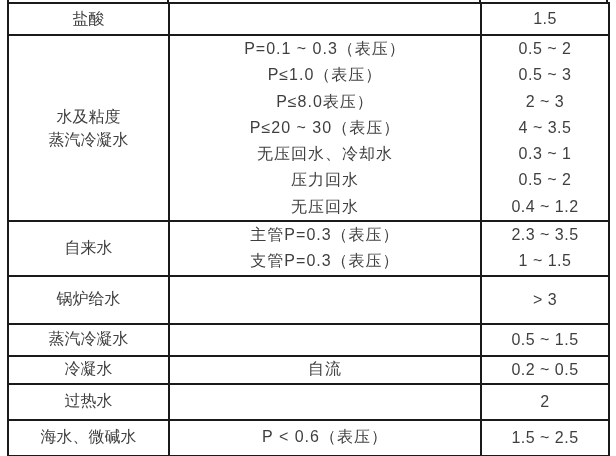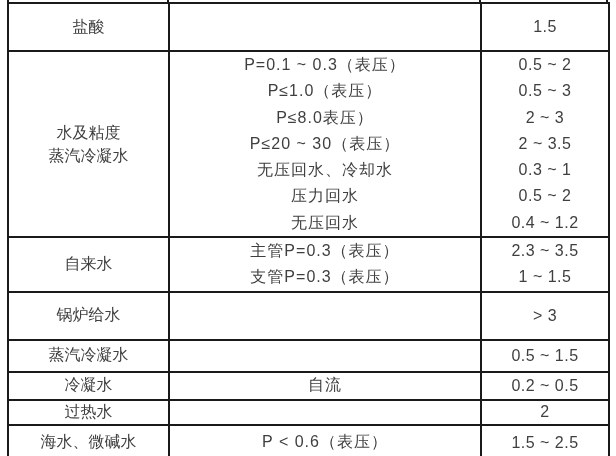--- a/index.html
+++ b/index.html
@@ -59,21 +59,21 @@
 <div class="top-tick" style="left:479px"></div>
 <div class="top-tick" style="left:606px"></div>
 
 <table class="velocity-table">
   <colgroup>
     <col style="width:161px">
     <col style="width:312px">
     <col style="width:128px">
   </colgroup>
   <tbody>
-      <tr style="height: 48px; border-radius: 15px;">
+      <tr style="height: 32px; border-radius: 15px;">
         <td class="medium-cell">盐酸</td>
         <td class="condition-cell"></td>
         <td class="value-cell">1.5</td>
       </tr>
       <tr style="height: 184px;">
         <td class="medium-cell">
           <div class="medium-line">水及粘度</div>
           <div class="medium-line">蒸汽冷凝水</div>
         </td>
         <td class="condition-cell">
@@ -82,21 +82,21 @@
           <div class="condition-line">P≤8.0表压）</div>
           <div class="condition-line">P≤20 ~ 30（表压）</div>
           <div class="condition-line">无压回水、冷却水</div>
           <div class="condition-line">压力回水</div>
           <div class="condition-line">无压回水</div>
         </td>
         <td class="value-cell">
           <div class="value-line">0.5 ~ 2</div>
           <div class="value-line">0.5 ~ 3</div>
           <div class="value-line">2 ~ 3</div>
-          <div class="value-line">2 ~ 3.5</div>
+          <div class="value-line">4 ~ 3.5</div>
           <div class="value-line">0.3 ~ 1</div>
           <div class="value-line">0.5 ~ 2</div>
           <div class="value-line">0.4 ~ 1.2</div>
         </td>
       </tr>
       <tr style="height: 53px;">
         <td class="medium-cell">自来水</td>
         <td class="condition-cell">
           <div class="condition-line">主管P=0.3（表压）</div>
           <div class="condition-line">支管P=0.3（表压）</div>
@@ -114,21 +114,21 @@
       <tr style="height: 32px;">
         <td class="medium-cell">蒸汽冷凝水</td>
         <td class="condition-cell"></td>
         <td class="value-cell">0.5 ~ 1.5</td>
       </tr>
       <tr style="height: 28px;">
         <td class="medium-cell">冷凝水</td>
         <td class="condition-cell">自流</td>
         <td class="value-cell">0.2 ~ 0.5</td>
       </tr>
-      <tr style="height: 25px;">
+      <tr style="height: 36px;">
         <td class="medium-cell">过热水</td>
         <td class="condition-cell"></td>
         <td class="value-cell">2</td>
       </tr>
       <tr style="height: 36px;">
         <td class="medium-cell">海水、微碱水</td>
         <td class="condition-cell">P &lt; 0.6（表压）</td>
         <td class="value-cell">1.5 ~ 2.5</td>
       </tr>
     </tbody>

